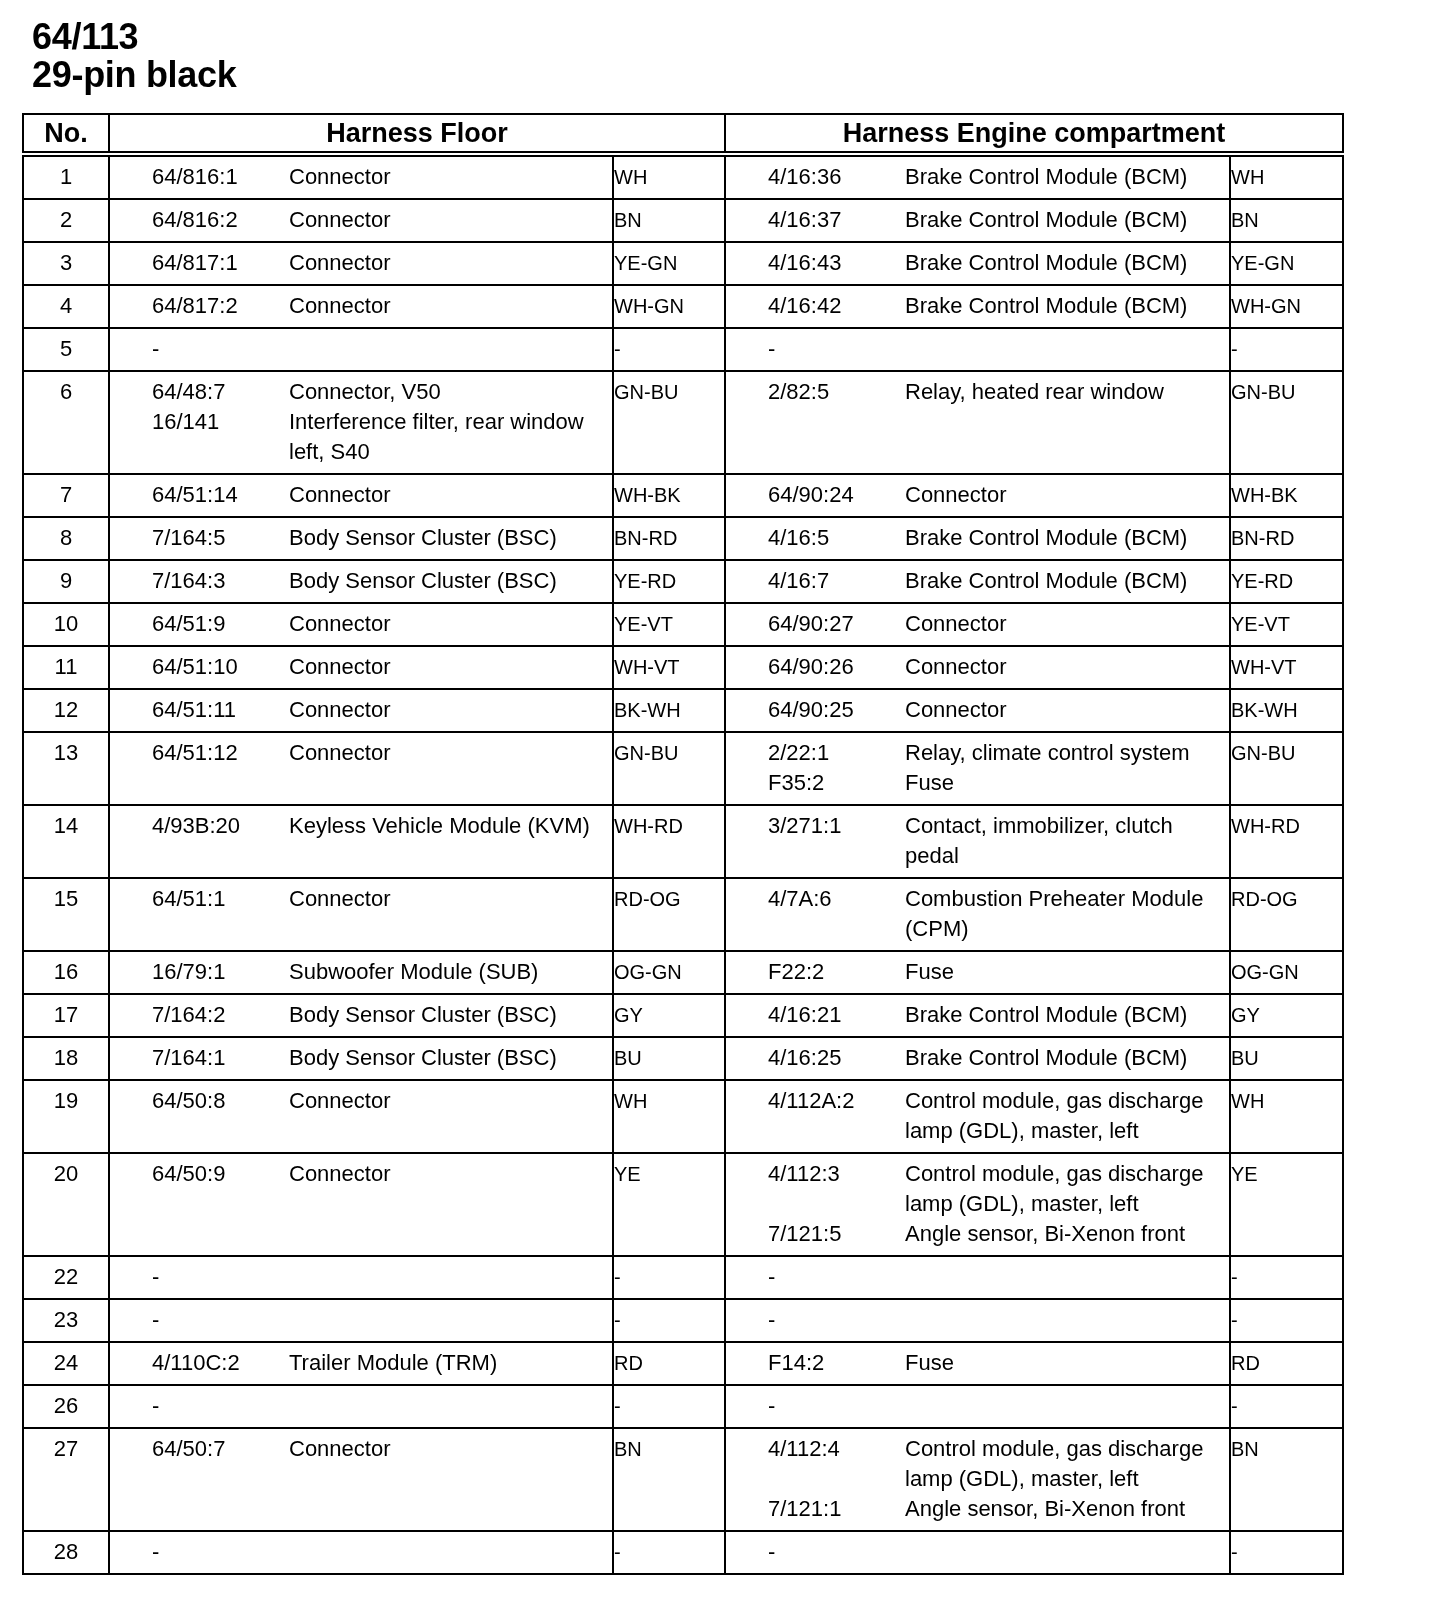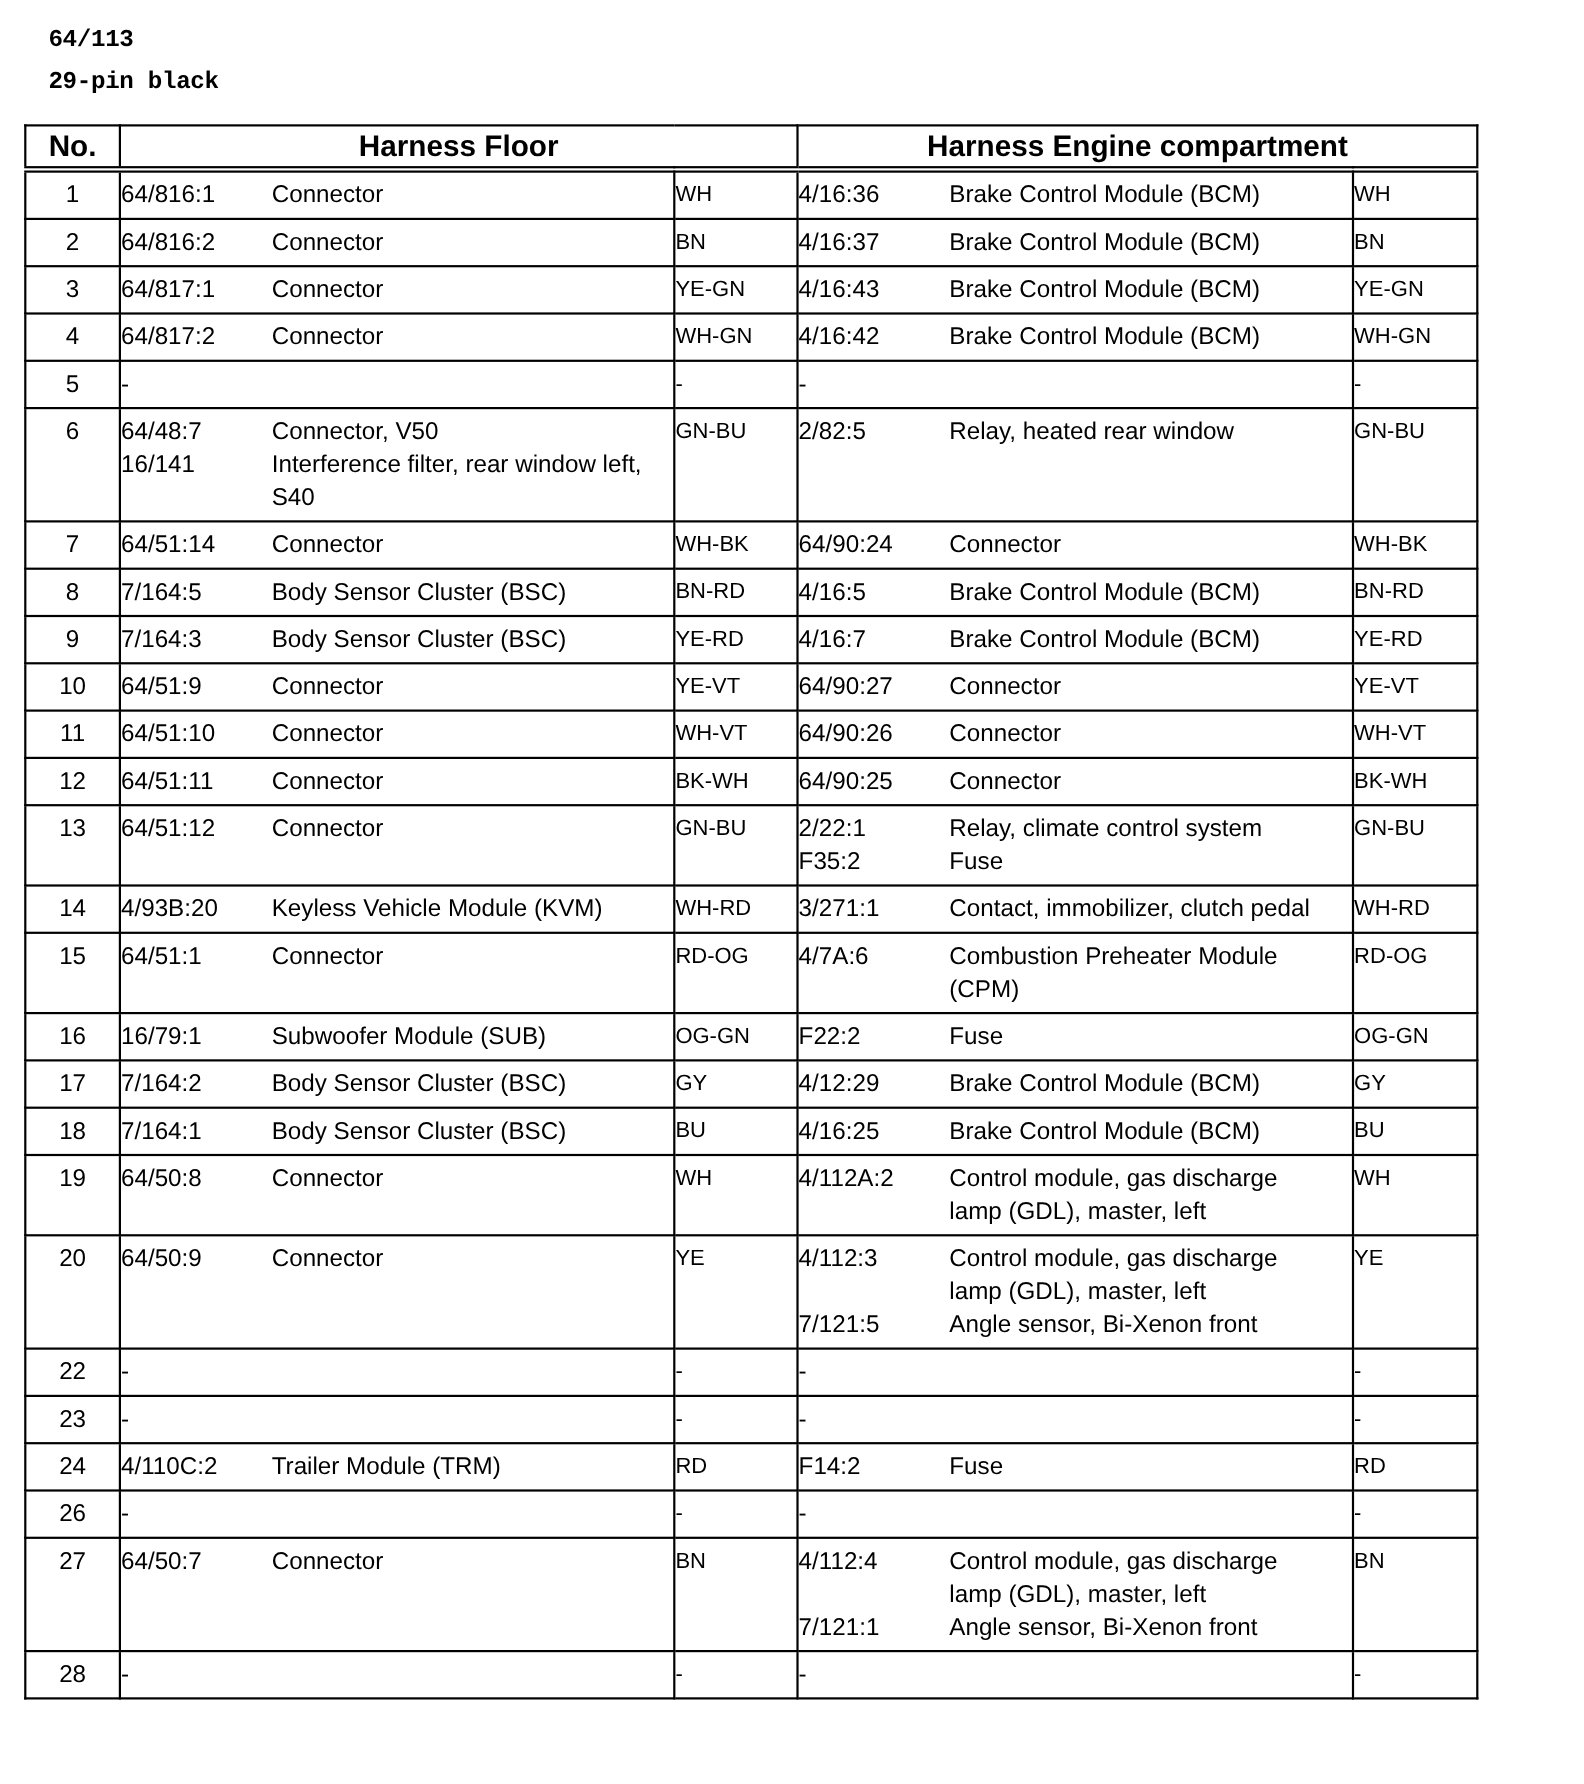--- a/index.html
+++ b/index.html
@@ -1,24 +1,24 @@
 <!DOCTYPE html>
 <html><head>
 <meta charset="utf-8">
 <style>
   html, body { margin: 0; padding: 0; background: #ffffff; }
   body { width: 1440px; height: 1622px; position: relative; font-family: "Liberation Sans", sans-serif; color: #000; }
-  .title { position: absolute; left: 44px; top: 18px; font-weight: bold; font-size: 22px; line-height: 38px; letter-spacing: -0.3px; font-family: Liberation Mono, monospace; }
+  .title { position: absolute; left: 32px; top: 18px; font-weight: bold; font-size: 36px; line-height: 38px; letter-spacing: -0.3px; }
   table.pins { position: absolute; left: 22px; top: 113px; width: 1320px; border-collapse: collapse; table-layout: fixed; font-size: 22px; }
   table.pins th { font-weight: bold; font-size: 27px; height: 36px; padding: 0; border: 2px solid #000; border-bottom: 6px double #000; text-align: center; vertical-align: middle; }
   table.pins td { border: 2px solid #000; padding: 5px 0 6px 0; vertical-align: top; line-height: 30px; }
   td.no { text-align: center; }
   td.side { padding-left: 15px; }
   td.color { padding-left: 15px; font-size: 20px; line-height: 26px; padding-top: 3px; }
-  .entry { display: flex; }
+  .entry { display: flex; margin-left: 42px; }
   .entry .code { width: 137px; flex: 0 0 137px; }
   .entry .desc { flex: 1; padding-right: 22px; }
 </style>
 </head>
 <body>
 
 <div class="title">
   <div>64/113</div>
   <div>29-pin black</div>
 </div>
@@ -323,21 +323,21 @@
         <td class="no">17</td>
         <td class="side">
           <div class="entry">
             <span class="code">7/164:2</span>
             <span class="desc">Body Sensor Cluster (BSC)</span>
           </div>
         </td>
         <td class="color">GY</td>
         <td class="side">
           <div class="entry">
-            <span class="code">4/12:29</span>
+            <span class="code">4/16:21</span>
             <span class="desc">Brake Control Module (BCM)</span>
           </div>
         </td>
         <td class="color">GY</td>
       </tr>
       <tr>
         <td class="no">18</td>
         <td class="side">
           <div class="entry">
             <span class="code">7/164:1</span>

